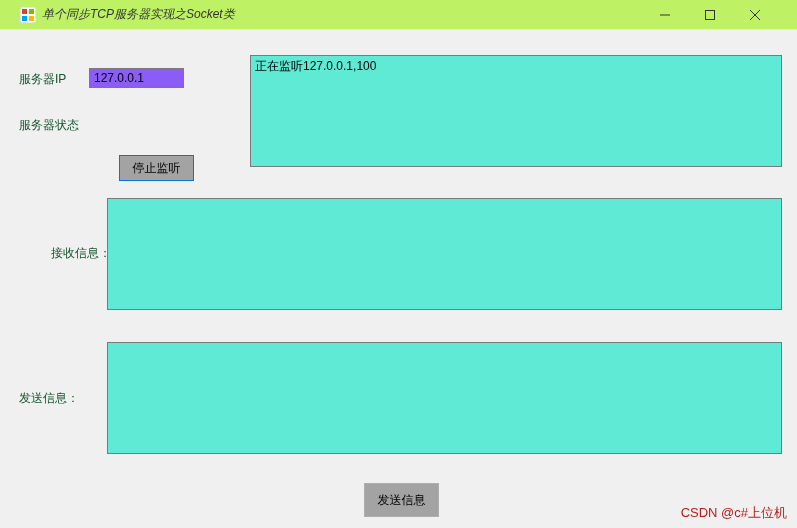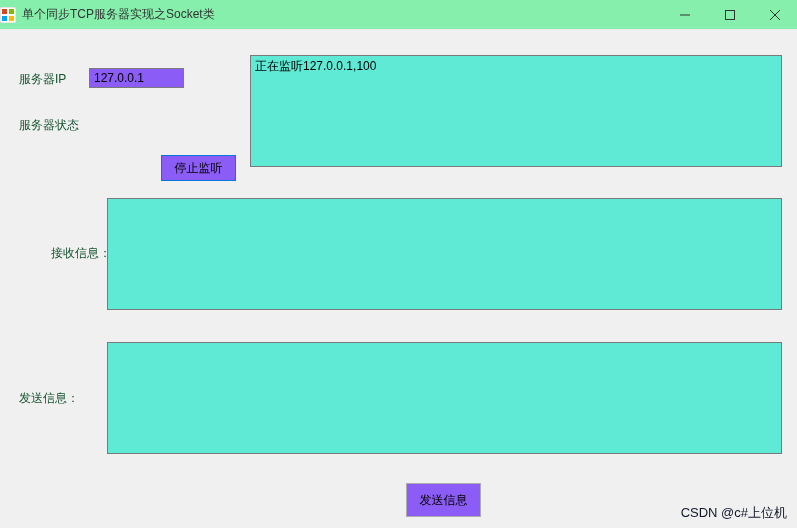--- a/index.html
+++ b/index.html
@@ -7,25 +7,26 @@
       width: 797px;
       height: 528px;
       font-family: "Microsoft YaHei", "SimSun", sans-serif;
       font-size: 12px;
       background: #fff;
       overflow: hidden;
       position: relative;
     }
     .titlebar {
       height: 30px;
-      background: #86efac;
+      background: #bef264;
       border-bottom: 1px solid #e8e8e8;
       display: flex;
       align-items: center;
-      padding: 0 0;
+      padding: 0 20px;
+      font-style: italic;
     }
     .app-icon {
       width: 16px; height: 16px;
       margin-right: 6px;
       display: inline-flex;
       align-items: center;
       justify-content: center;
     }
     .app-title {
       color: #333;
@@ -66,42 +67,41 @@
       background: #5eead4;
       border: 1px solid #7a7a7a;
       padding: 2px 4px;
       font-size: 12px;
       resize: none;
       overflow: auto;
       font-family: inherit;
     }
     .button {
       position: absolute;
-      background: #8b5cf6;
+      background: #a3a3a3;
       border: 1px solid #0078d7;
       padding: 4px 12px;
       font-size: 12px;
       text-align: center;
       cursor: pointer;
       font-family: inherit;
-      margin-left: 42px;
     }
     .button.plain {
       border-color: #adadad;
     }
     .status-header {
       position: absolute;
       text-align: center;
       font-size: 12px;
     }
     .watermark {
       position: absolute;
       right: 10px;
       bottom: 6px;
-      color: #0f172a;
+      color: #b91c1c;
       font-size: 13px;
     }
   </style>
 </head>
 <body>
 
 <div class="titlebar">
   <span class="app-icon">
     <svg width="16" height="16" viewBox="0 0 16 16">
       <rect x="0" y="0" width="16" height="16" fill="#fff" stroke="#999" stroke-width="0.5"></rect>

